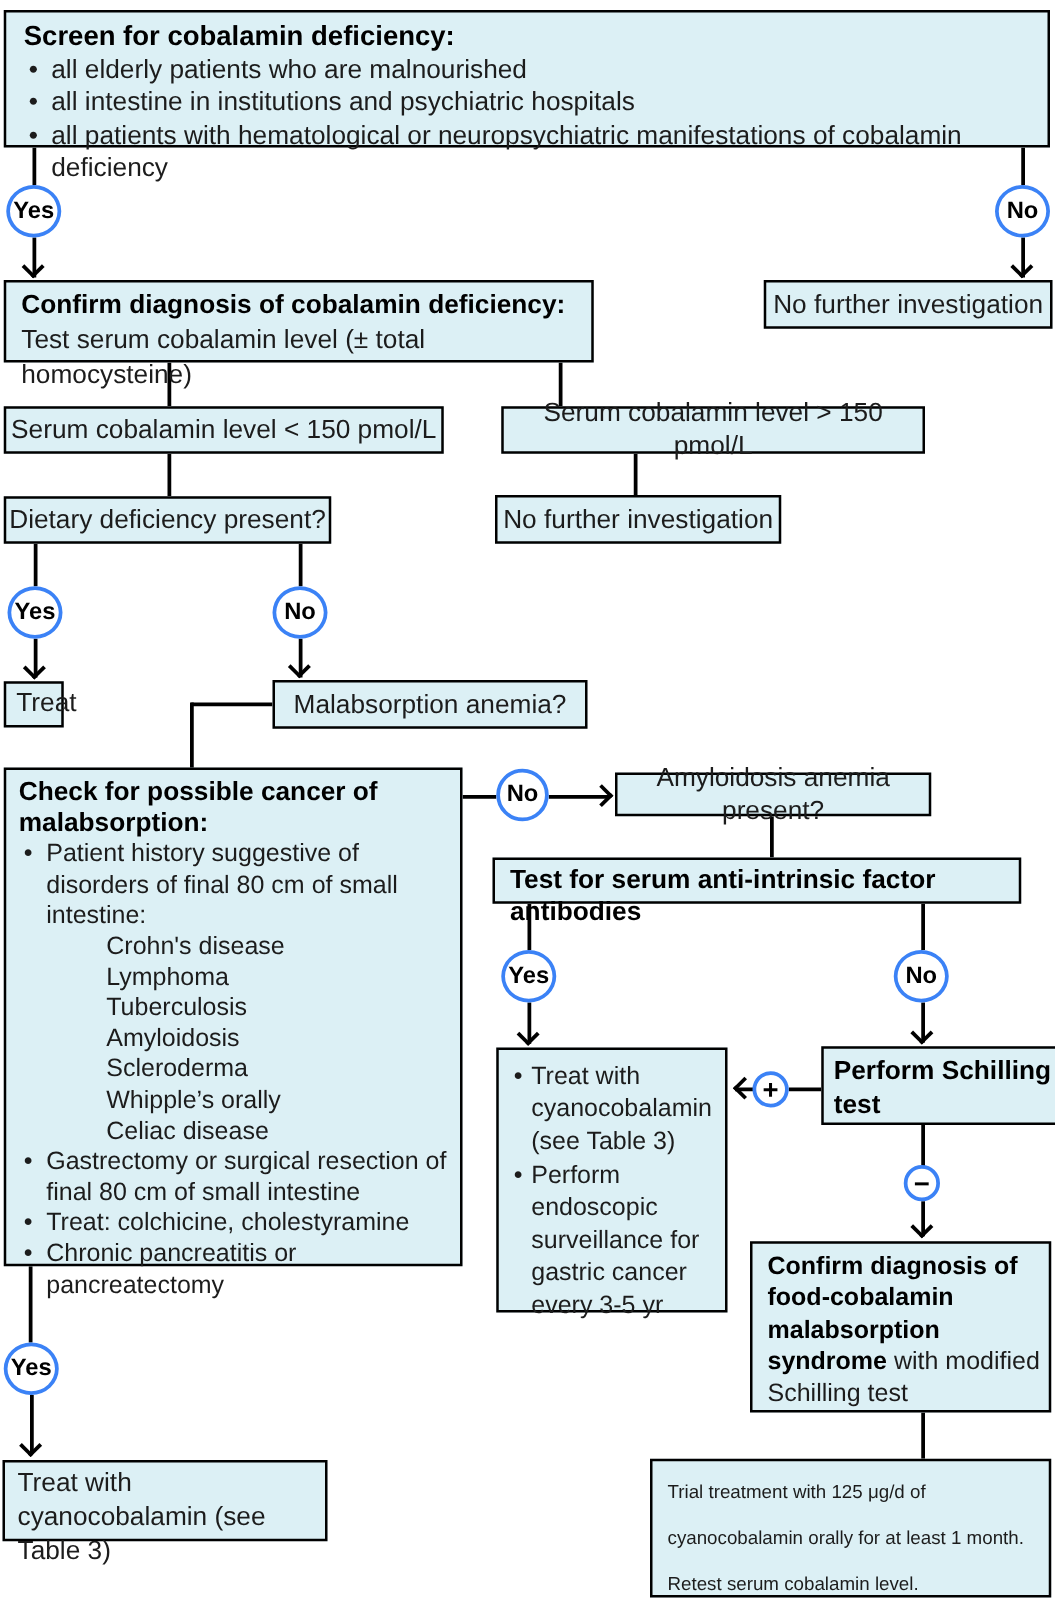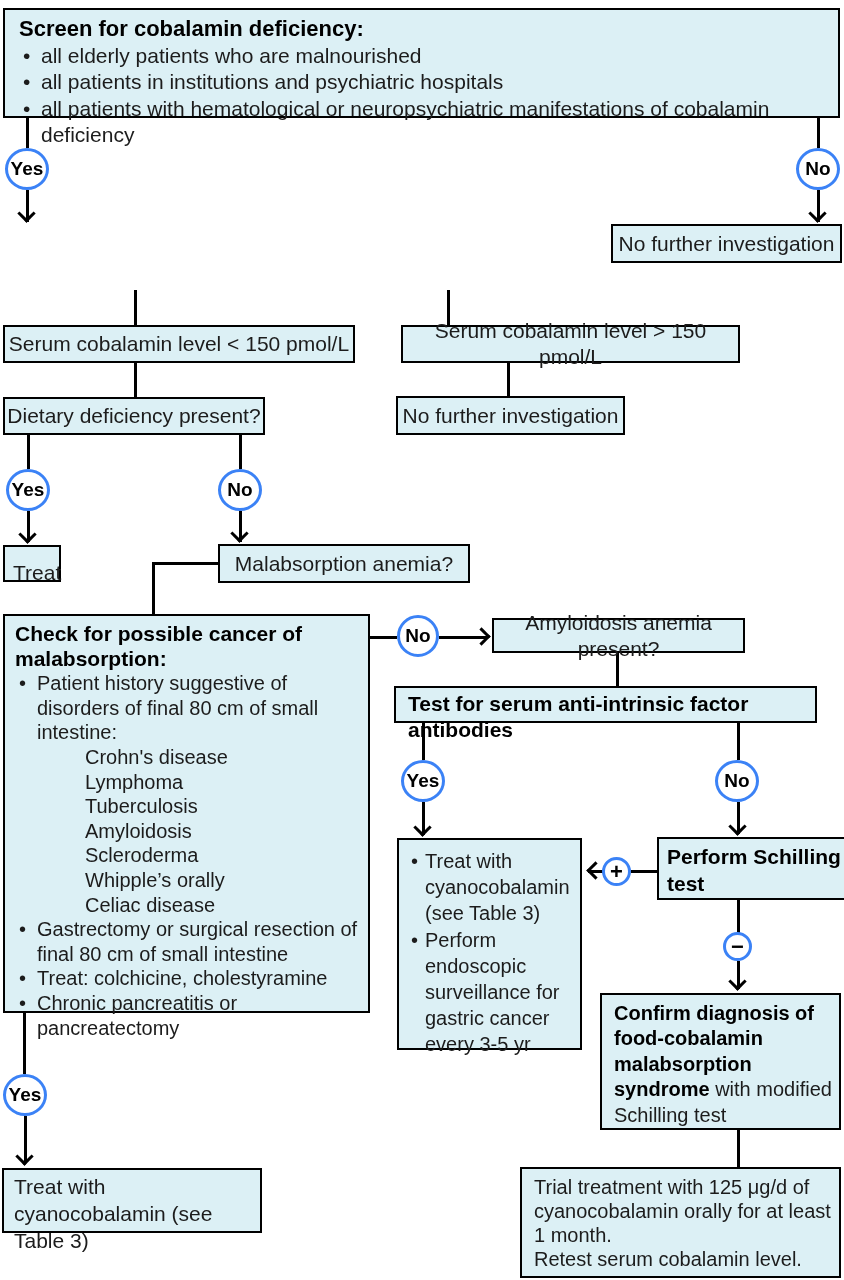--- a/index.html
+++ b/index.html
@@ -101,34 +101,38 @@
   <div class="circle small" style="left:723px;top:932px;width:29px;height:29px;">
       <span>−</span>
     </div>
   <div class="circle" style="left:3px;top:1074px;width:44px;height:42px;">
       <span>Yes</span>
     </div>
 
   <div class="node" style="left:3px;top:8px;width:837px;height:110px;padding:6px 14px;line-height:26.5px;">
     <div class="bold" style="font-size:22px;">Screen for cobalamin deficiency:</div>
     <div class="bl"><span>all elderly patients who are malnourished</span></div>
-    <div class="bl"><span>all patients in institutions and psychiatric hospitals</span></div>
+    <div class="bl"><span>all intestine in institutions and psychiatric hospitals</span></div>
     <div class="bl"><span>all patients with hematological or neuropsychiatric manifestations of cobalamin deficiency</span></div>
   </div>
 
   <div class="node center" style="left:611px;top:224px;width:231px;height:39px;">No further investigation</div>
 
+  <div class="node" style="left:3px;top:224px;width:472px;height:66px;padding:4px 12px;line-height:28px;">
+    <div class="bold">Confirm diagnosis of cobalamin deficiency:</div>
+    <div>Test serum cobalamin level (± total homocysteine)</div>
+  </div>
 
   <div class="node center" style="left:3px;top:325px;width:352px;height:38px;">Serum cobalamin level &lt; 150 pmol/L</div>
   <div class="node center" style="left:401px;top:325px;width:339px;height:38px;">Serum cobalamin level &gt; 150 pmol/L</div>
 
   <div class="node center" style="left:396px;top:396px;width:229px;height:39px;">No further investigation</div>
   <div class="node center" style="left:3px;top:397px;width:262px;height:38px;">Dietary deficiency present?</div>
 
-  <div class="node" style="left:3px;top:545px;width:58px;height:37px;padding:13px 0 0 8px;">Treat</div>
+  <div class="node" style="left:3px;top:545px;width:48px;height:37px;padding:3px 0 0 8px;">Treat</div>
   <div class="node center" style="left:218px;top:544px;width:252px;height:39px;">Malabsorption anemia?</div>
 
   <div class="node" style="left:3px;top:614px;width:367px;height:399px;padding:6px 8px 6px 10px;font-size:20px;line-height:24.6px;">
     <div class="bold" style="font-size:21px;">Check for possible cancer of malabsorption:</div>
     <div class="bl"><span>Patient history suggestive of disorders of final 80 cm of small intestine:</span></div>
     <div class="sub">
       <div>Crohn's disease</div>
       <div>Lymphoma</div>
       <div>Tuberculosis</div>
       <div>Amyloidosis</div>
@@ -150,20 +154,20 @@
     <div class="bl" style="padding-left:18px;"><span>Perform endoscopic surveillance for gastric cancer every 3-5 yr</span></div>
   </div>
 
   <div class="node bold" style="left:657px;top:837px;width:207px;height:63px;padding:4px 8px;line-height:27px;">Perform Schilling test</div>
 
   <div class="node" style="left:600px;top:993px;width:241px;height:137px;padding:6px 6px 4px 12px;font-size:20px;line-height:25.4px;">
     <span class="bold">Confirm diagnosis of food-cobalamin malabsorption syndrome</span>
     <span>with modified Schilling test</span>
   </div>
 
-  <div class="node" style="left:520px;top:1167px;width:321px;height:111px;padding:6px 6px 4px 12px;font-size:20px;line-height:24px;">
+  <div class="node" style="left:520px;top:1167px;width:321px;height:111px;padding:6px 6px 4px 12px;font-size:15px;line-height:37px;">
     <div>Trial treatment with 125 μg/d of cyanocobalamin orally for at least 1 month.</div>
     <div>Retest serum cobalamin level.</div>
   </div>
 
   <div class="node" style="left:2px;top:1168px;width:260px;height:65px;padding:3px 10px;line-height:27px;">Treat with cyanocobalamin (see Table 3)</div>
 
 </div>
 
 </body></html>

